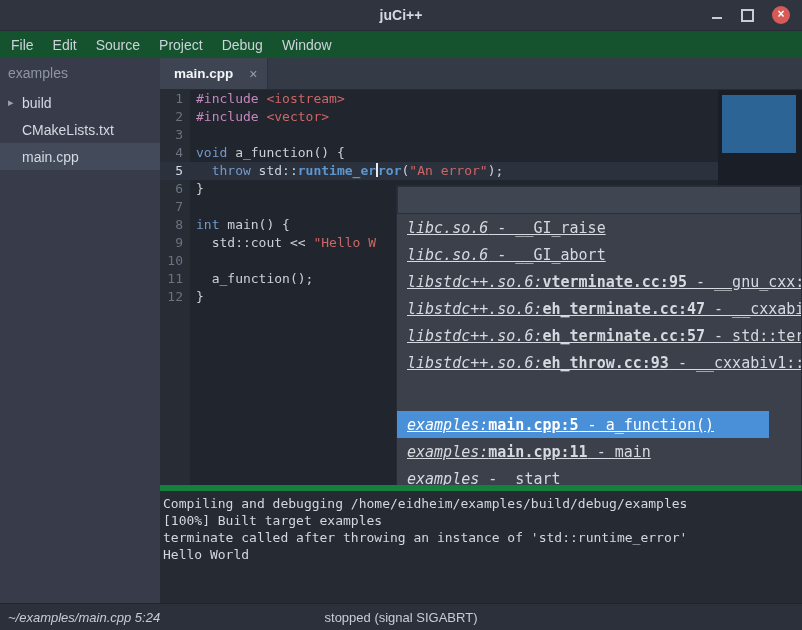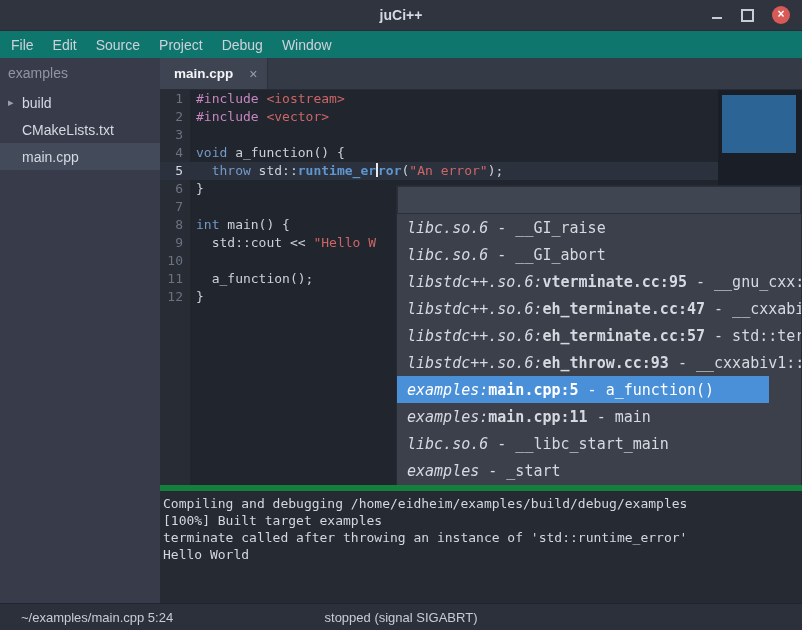--- a/index.html
+++ b/index.html
@@ -14,21 +14,21 @@
   
   .titlebar{height:30px;flex:0 0 30px;position:relative;display:flex;align-items:center;background:#2f343f;border-bottom:1px solid #272c37;}
   .title{position:absolute;left:0;right:0;text-align:center;color:#d3dae3;font-size:14px;font-weight:bold;}
   .controls{margin-left:auto;display:flex;align-items:center;gap:18px;padding-right:12px;z-index:2;}
   .btn-min{width:12px;height:12px;position:relative;}
   .btn-min::after{content:"";position:absolute;left:1px;right:1px;bottom:2px;border-top:2px solid #c7ccd6;}
   .btn-restore{width:9px;height:9px;border:2px solid #c7ccd6;}
   .btn-close{width:18px;height:18px;border-radius:50%;background:#d85a56;color:#ffffff;font-size:12px;line-height:17px;text-align:center;font-weight:bold;}
 
   
-  .menubar{height:27px;flex:0 0 27px;display:flex;align-items:center;gap:19px;padding-left:11px;background:#0f766e;}
+  .menubar{height:27px;flex:0 0 27px;display:flex;align-items:center;gap:19px;padding-left:11px;background:#14532d;}
   .menu-item{color:#ccd2db;font-size:14px;}
 
   
   .content{flex:1;display:flex;min-height:0;}
   .sidebar{width:160px;flex:0 0 160px;background:#383c4a;display:flex;flex-direction:column;}
   .sidebar-header{height:31px;line-height:31px;color:#8f96a3;font-size:14px;padding-left:8px;}
   .tree-item{height:27px;display:flex;align-items:center;color:#d3dae3;font-size:14px;padding-left:8px;}
   .tree-item.selected{background:#434a59;}
   .chevron{color:#9aa1ae;font-size:11px;width:14px;flex:0 0 14px;}
   .tree-item > .tree-label:first-child{margin-left:14px;}
@@ -62,35 +62,35 @@
   .tooltip-panel{position:absolute;top:0;right:0;width:84px;height:95px;background:#1a1e26;}
   .tooltip-selection{position:absolute;left:4px;top:5px;width:74px;height:58px;background:#2c6496;}
 
   
   .popup{position:absolute;left:236px;top:95px;width:406px;height:301px;background:#3b404b;
          border:1px solid #262b35;box-sizing:border-box;display:flex;flex-direction:column;}
   .popup-entry{height:28px;flex:0 0 28px;background:#404552;border:1px solid #2b2f3a;box-sizing:border-box;
                outline:none;color:#d3dae3;font-size:13px;padding:0 6px;font-family:"Liberation Sans",sans-serif;}
   .popup-list{flex:1;overflow:hidden;}
   .prow{height:27px;display:flex;align-items:center;padding-left:10px;font-size:15px;color:#d5d9e0;}
-  .prow.selected{background:linear-gradient(to right,#4a90d9 0,#4a90d9 372px,rgba(0,0,0,0) 372px);color:#ffffff;}
-  .ptext{white-space:pre;}
+  .prow.selected{background:linear-gradient(to right,#4a90d9 0,#4a90d9 372px,rgba(0,0,0,0) 372px);color:#ffffff;margin-top:35px;}
+  .ptext{white-space:pre;text-decoration:underline;}
   .pmod{font-style:italic;}
   .pfile{font-weight:bold;}
 
   
   .terminal{flex:1;background:#262a33;border-top:6px solid #15803d;
             font-family:"DejaVu Sans Mono", monospace;font-size:13px;color:#d3d7de;
             padding:4px 0 0 3px;overflow:hidden;}
   .tline{height:17px;line-height:17px;white-space:pre;}
 
   
   .statusbar{height:26px;flex:0 0 26px;background:#2b303b;border-top:1px solid #20242e;
              display:flex;align-items:center;position:relative;color:#c8cdd5;font-size:13px;}
-  .status-left{position:absolute;left:21px;}
+  .status-left{position:absolute;left:8px;font-style:italic;}
   .status-center{margin:0 auto;}
 </style>
 </head>
 <body>
 
 <div class="window">
 
   <div class="titlebar">
     <div class="title">juCi++</div>
     <div class="controls">
@@ -214,23 +214,20 @@
               <div class="prow">
                 <span class="ptext"><i class="pmod">libstdc++.so.6:</i><b class="pfile">eh_throw.cc:93</b><span class="psym"> - __cxxabiv1::__cxa_thro</span></span>
               </div>
               <div class="prow selected">
                 <span class="ptext"><i class="pmod">examples:</i><b class="pfile">main.cpp:5</b><span class="psym"> - a_function()</span></span>
               </div>
               <div class="prow">
                 <span class="ptext"><i class="pmod">examples:</i><b class="pfile">main.cpp:11</b><span class="psym"> - main</span></span>
               </div>
               <div class="prow">
-                <span class="ptext"><i class="pmod">libc.so.6</i><span class="psym"> - __libc_start_main</span></span>
-              </div>
-              <div class="prow">
                 <span class="ptext"><i class="pmod">examples</i><span class="psym"> - _start</span></span>
               </div>
             </div>
         </div>
       </div>
 
       <div class="terminal">
           <div class="tline">Compiling and debugging /home/eidheim/examples/build/debug/examples</div>
           <div class="tline">[100%] Built target examples</div>
           <div class="tline">terminate called after throwing an instance of 'std::runtime_error'</div>

